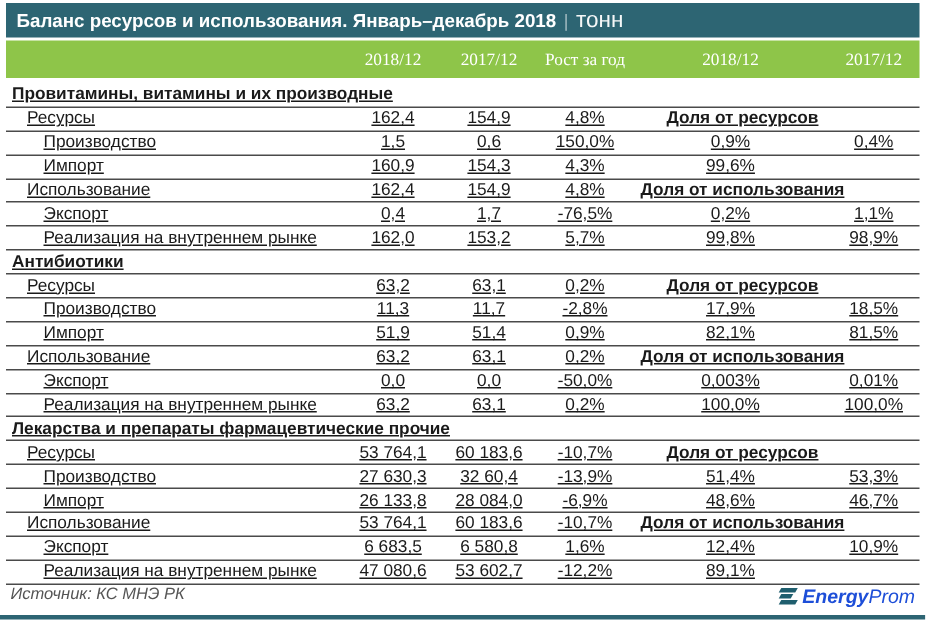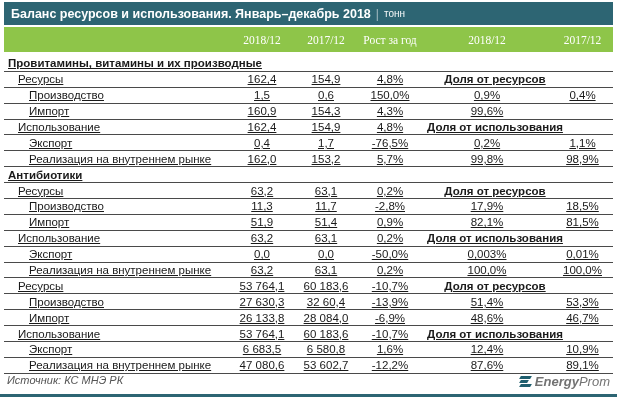--- a/index.html
+++ b/index.html
@@ -8,21 +8,21 @@
   .page { position: relative; width: 617px; height: 416px; overflow: hidden; background: #fff; }
 
   
   .titlebar {
     margin: 2px 4px 0 4px; height: 23px; background: #2d6573;
     display: flex; align-items: center; padding-left: 7px; color: #fff;
     white-space: nowrap;
   }
   .title-main { font-weight: bold; font-size: 12.5px; }
   .title-sep { margin: 0 5px; font-size: 12px; opacity: 0.55; font-weight: 400; }
-  .title-unit { font-size: 10px; font-weight: 400; opacity: 0.95; }
+  .title-unit { font-size: 15px; font-weight: 400; opacity: 0.95; }
 
   
   .colheader {
     margin: 2px 4px 0 4px; height: 25px; background: #8ec549; color: #fff;
     display: grid; grid-template-columns: 226px 64px 64px 64px 130px 61px;
     align-items: center; font-size: 11.5px;
   }
   .colheader .cell { text-align: center; font-family: Liberation Serif, serif; }
 
   
@@ -45,21 +45,21 @@
     grid-column: 5 / 7; font-weight: bold; text-align: center; padding-right: 45px;
     white-space: nowrap;
   }
 
   
   .footer {
     margin: 0 4px; height: 20px; display: flex; align-items: flex-start;
     justify-content: space-between; padding: 0 3px;
   }
   .source { font-style: italic; font-size: 11px; color: #555555; }
-  .logo { display: flex; align-items: center; color: #737373; font-style: italic; font-size: 13px; }
+  .logo { display: flex; align-items: center; color: #1d4ed8; font-style: italic; font-size: 13px; }
   .logo-icon { display: inline-flex; flex-direction: column; align-items: flex-start; gap: 1px; margin-right: 4px; }
   .logo-icon i { display: block; height: 3px; background: #1f5e6e; transform: skewX(-30deg); }
   .logo-icon i:nth-child(1) { width: 11px; }
   .logo-icon i:nth-child(2) { width: 8px; }
   .logo-icon i:nth-child(3) { width: 11px; }
   .logo-bold { font-weight: bold; }
   .logo-light { font-weight: 400; }
 
   .bottombar { height: 3px; background: #2d6573; width: 617px; }
 </style>
@@ -174,20 +174,23 @@
         <div class="cell num">0,01%</div>
       </div>
       <div class="row data-row">
         <div class="cell label indent2">Реализация на внутреннем рынке</div>
         <div class="cell num">63,2</div>
         <div class="cell num">63,1</div>
         <div class="cell num">0,2%</div>
         <div class="cell num">100,0%</div>
         <div class="cell num">100,0%</div>
       </div>
+      <div class="row section-row">
+        <div class="cell section-label">Лекарства и препараты фармацевтические прочие</div>
+      </div>
       <div class="row data-row">
         <div class="cell label indent1">Ресурсы</div>
         <div class="cell num">53 764,1</div>
         <div class="cell num">60 183,6</div>
         <div class="cell num">-10,7%</div>
         <div class="cell share-head">Доля от ресурсов</div>
       </div>
       <div class="row data-row">
         <div class="cell label indent2">Производство</div>
         <div class="cell num">27 630,3</div>
@@ -217,21 +220,20 @@
         <div class="cell num">6 580,8</div>
         <div class="cell num">1,6%</div>
         <div class="cell num">12,4%</div>
         <div class="cell num">10,9%</div>
       </div>
       <div class="row data-row">
         <div class="cell label indent2">Реализация на внутреннем рынке</div>
         <div class="cell num">47 080,6</div>
         <div class="cell num">53 602,7</div>
         <div class="cell num">-12,2%</div>
-        <div class="cell num">87,6%</div>
         <div class="cell num">89,1%</div>
       </div>
     </div>
 
   <div class="footer">
     <span class="source">Источник: КС МНЭ РК</span>
     <div class="logo">
       <span class="logo-icon">
           <i></i>
           <i></i>

